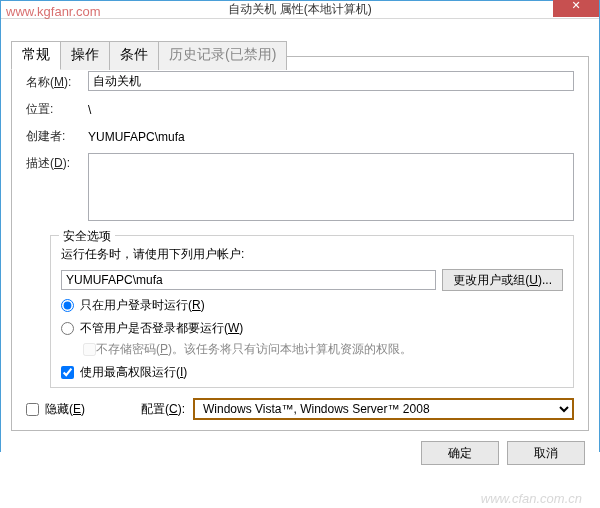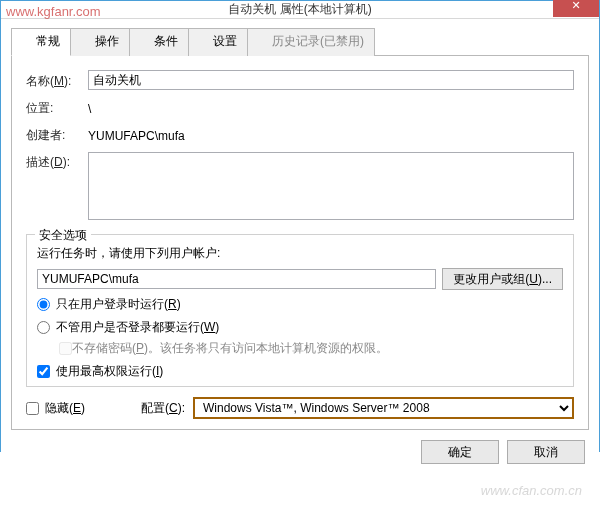--- a/index.html
+++ b/index.html
@@ -3,34 +3,34 @@
 <meta charset="utf-8">
 <style>
 * { box-sizing: border-box; margin: 0; padding: 0; }
 body { font-family: "Microsoft YaHei", "Segoe UI", Tahoma, sans-serif; font-size: 12px; background: #fff; color: #000; width: 600px; height: 508px; overflow: hidden; position: relative; }
 .window { border: 1px solid #4a9fd8; width: 600px; height: 452px; background: #fff; display: flex; flex-direction: column; }
 .titlebar { background: #fff; display: flex; align-items: center; height: 30px; border-bottom: 1px solid #d8d8d8; }
 .titlebar-title { flex: 1; text-align: center; color: #333; font-size: 12px; }
 .titlebar-spacer { width: 46px; }
 .close-btn { width: 46px; height: 22px; background: #c75050; color: #fff; display: flex; align-items: center; justify-content: center; font-size: 11px; font-family: Arial; margin-top:-8px; cursor:pointer; }
 .watermark { position: absolute; top: 4px; left: 6px; color: rgba(200,50,50,0.7); font-size: 13px; font-family: Arial; z-index: 10; pointer-events:none; }
-.watermark2 { position: absolute; bottom: 10px; right: 18px; color: rgba(140,140,140,0.35); font-size: 13px; font-family: Arial; z-index: 10; font-style: italic; pointer-events:none;}
+.watermark2 { position: absolute; bottom: 2px; right: 18px; color: rgba(140,140,140,0.35); font-size: 13px; font-family: Arial; z-index: 10; font-style: italic; pointer-events:none;}
 .body { flex: 1; padding: 8px 10px 10px 10px; display: flex; flex-direction: column; background: #fff;}
 .tabs { display: flex; border-bottom: 1px solid #b9b9b9; }
-.tab { padding: 4px 10px 5px 24px; border: 1px solid #b9b9b9; border-bottom: none; background: #f0f0f0; margin-right: -1px; cursor: pointer; position: relative; top: 1px; font-size:12px;}
+.tab { padding: 4px 10px 5px 10px; border: 1px solid #b9b9b9; border-bottom: none; background: #f0f0f0; margin-right: -1px; cursor: pointer; position: relative; top: 14px; font-size:14px;}
 .tab.disabled { color: #888; }
 .tab.active { background: #fff; border-bottom: 1px solid #fff; z-index: 2; }
 .tabcontent { border: 1px solid #b9b9b9; border-top: none; flex: 1; padding: 14px 14px 10px 14px; display: flex; flex-direction: column; }
 .row { display: flex; align-items: center; margin-bottom: 8px; }
 .label { width: 62px; color: #2a2a2a; padding-top: 2px; }
 .label u { text-decoration: underline; }
 .name-input { flex: 1; border: 1px solid #abadb3; background: #fff; padding: 2px 4px; height: 20px; font-size:12px; font-family:inherit;}
 .loc-val, .creator-val { padding-top: 2px; }
 .desc-box { flex: 1; border: 1px solid #abadb3; background: #fff; height: 68px; resize: none; font-family:inherit; font-size:12px; padding:2px 4px;}
-.fieldset { border: 1px solid #d0d0d0; padding: 10px 10px 6px 10px; margin-top: 6px; position: relative; }
+.fieldset { border: 1px solid #d0d0d0; padding: 10px 10px 6px 10px; margin-top: 6px; position: relative; margin-left: 24px; }
 .fieldset-legend { position: absolute; top: -8px; left: 8px; background: #fff; padding: 0 4px; font-size: 12px; }
 .fs-row { margin-bottom: 6px; }
 .user-row { display: flex; gap: 6px; align-items: center; }
 .user-box { flex: 1; border: 1px solid #abadb3; background: #fff; padding: 2px 4px; height: 20px; font-size:12px;}
 .btn { border: 1px solid #acacac; background: #e9e9e9; padding: 2px 10px; height: 22px; cursor: pointer; font-size:12px; font-family:inherit;}
 .radio-row, .check-row { display: flex; align-items: center; gap: 4px; margin-top: 6px; }
 .radio-row input, .check-row input { margin-right: 2px; }
 .indent { margin-left: 22px; color: #888; display: flex; align-items:center; gap:0; margin-top:4px;}
 .indent input[type=checkbox] { opacity:0.5; }
 .bottom-row { display: flex; align-items: center; margin-top: 10px; gap: 8px; }
@@ -49,21 +49,20 @@
     <div class="titlebar-spacer"></div>
     <div class="titlebar-title">自动关机 属性(本地计算机)</div>
     <div class="close-btn">✕</div>
   </div>
 
   <div class="body">
     <div class="tabs">
       <div class="tab active">常规</div>
       <div class="tab">操作</div>
       <div class="tab">条件</div>
-      <div class="tab">设置</div>
       <div class="tab disabled">历史记录(已禁用)</div>
     </div>
 
     <div class="tabcontent">
       <div class="row">
         <div class="label"><span>名称(</span><u>M</u><span>):</span></div>
         <input class="name-input" value="自动关机" style="">
       </div>
       <div class="row">
         <div class="label">位置:</div>

